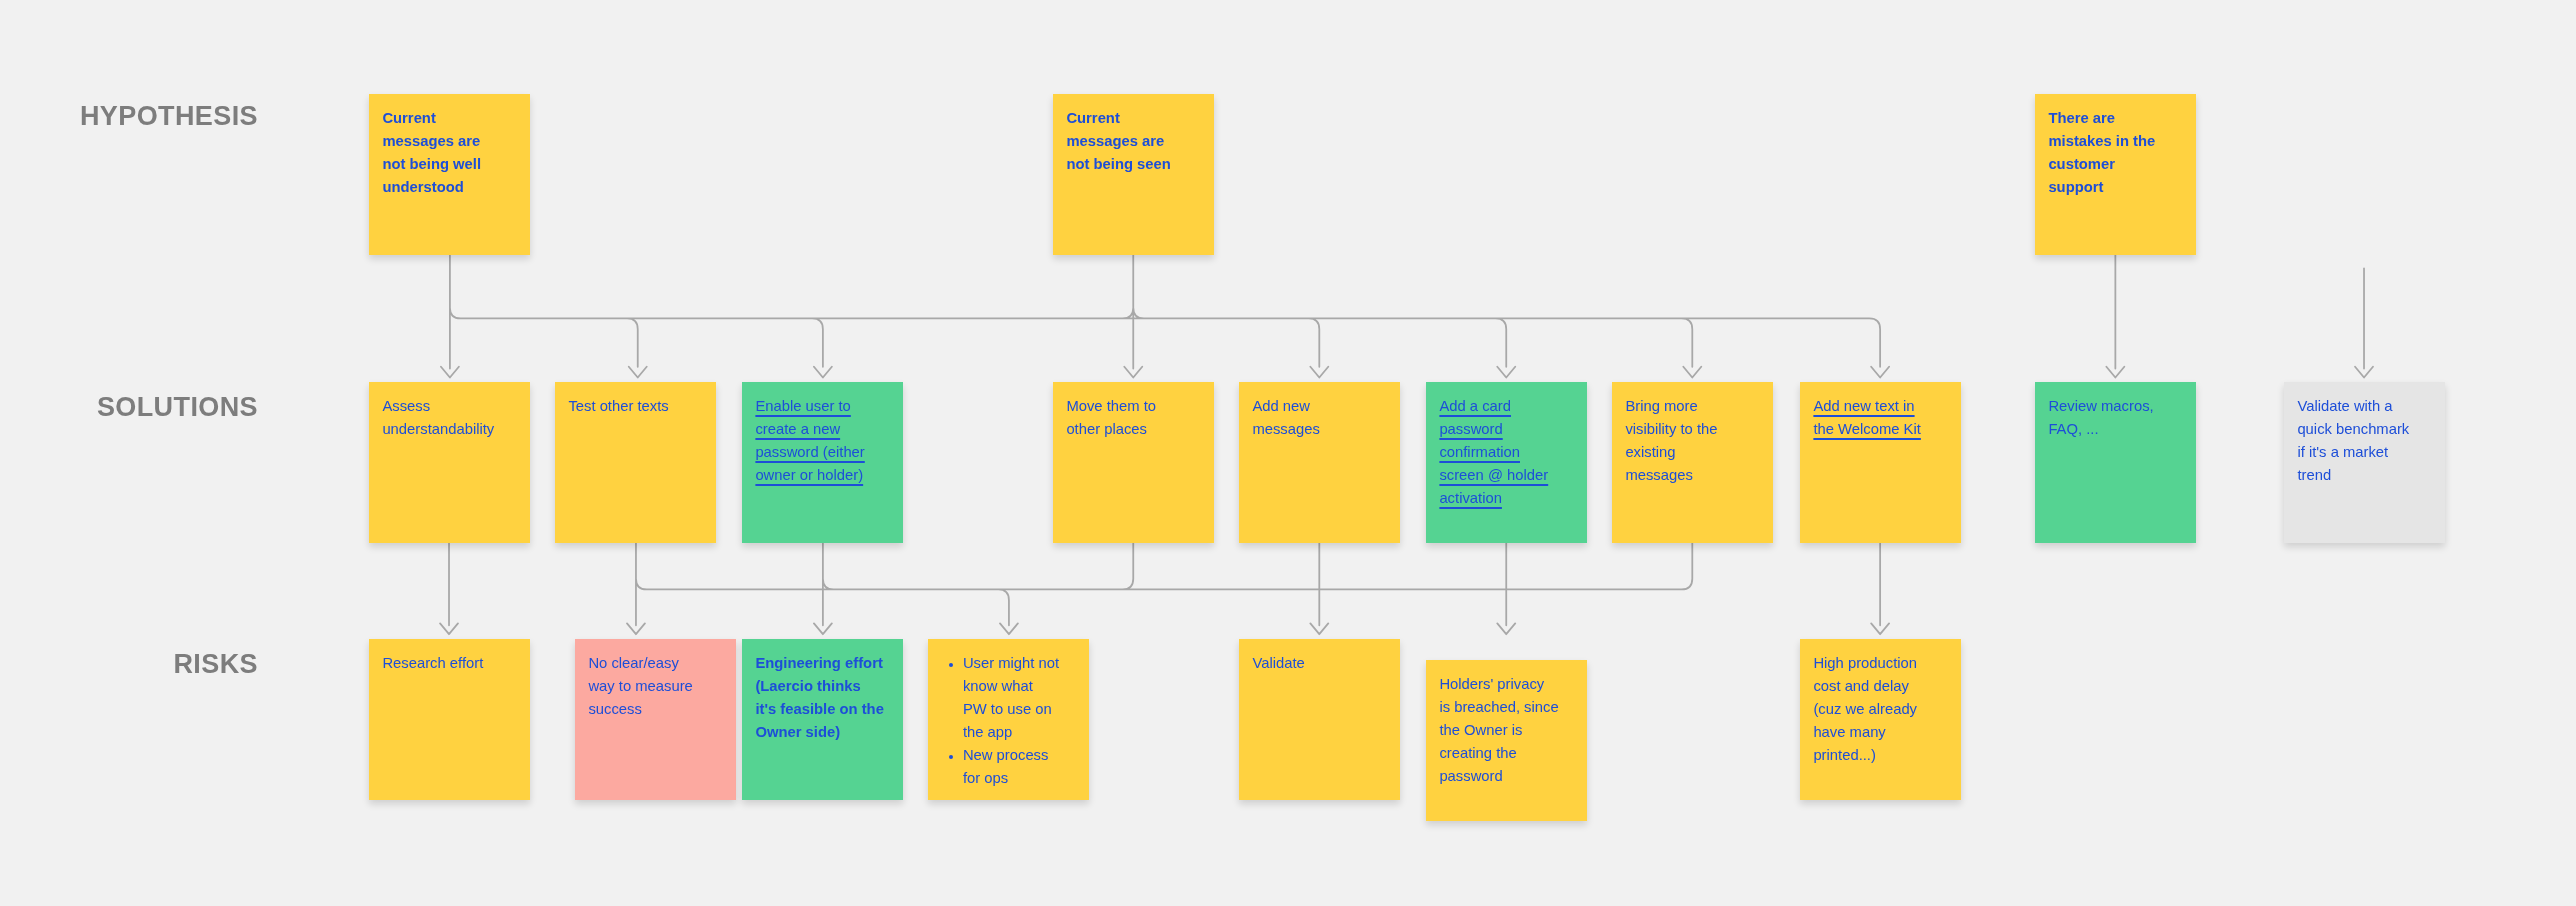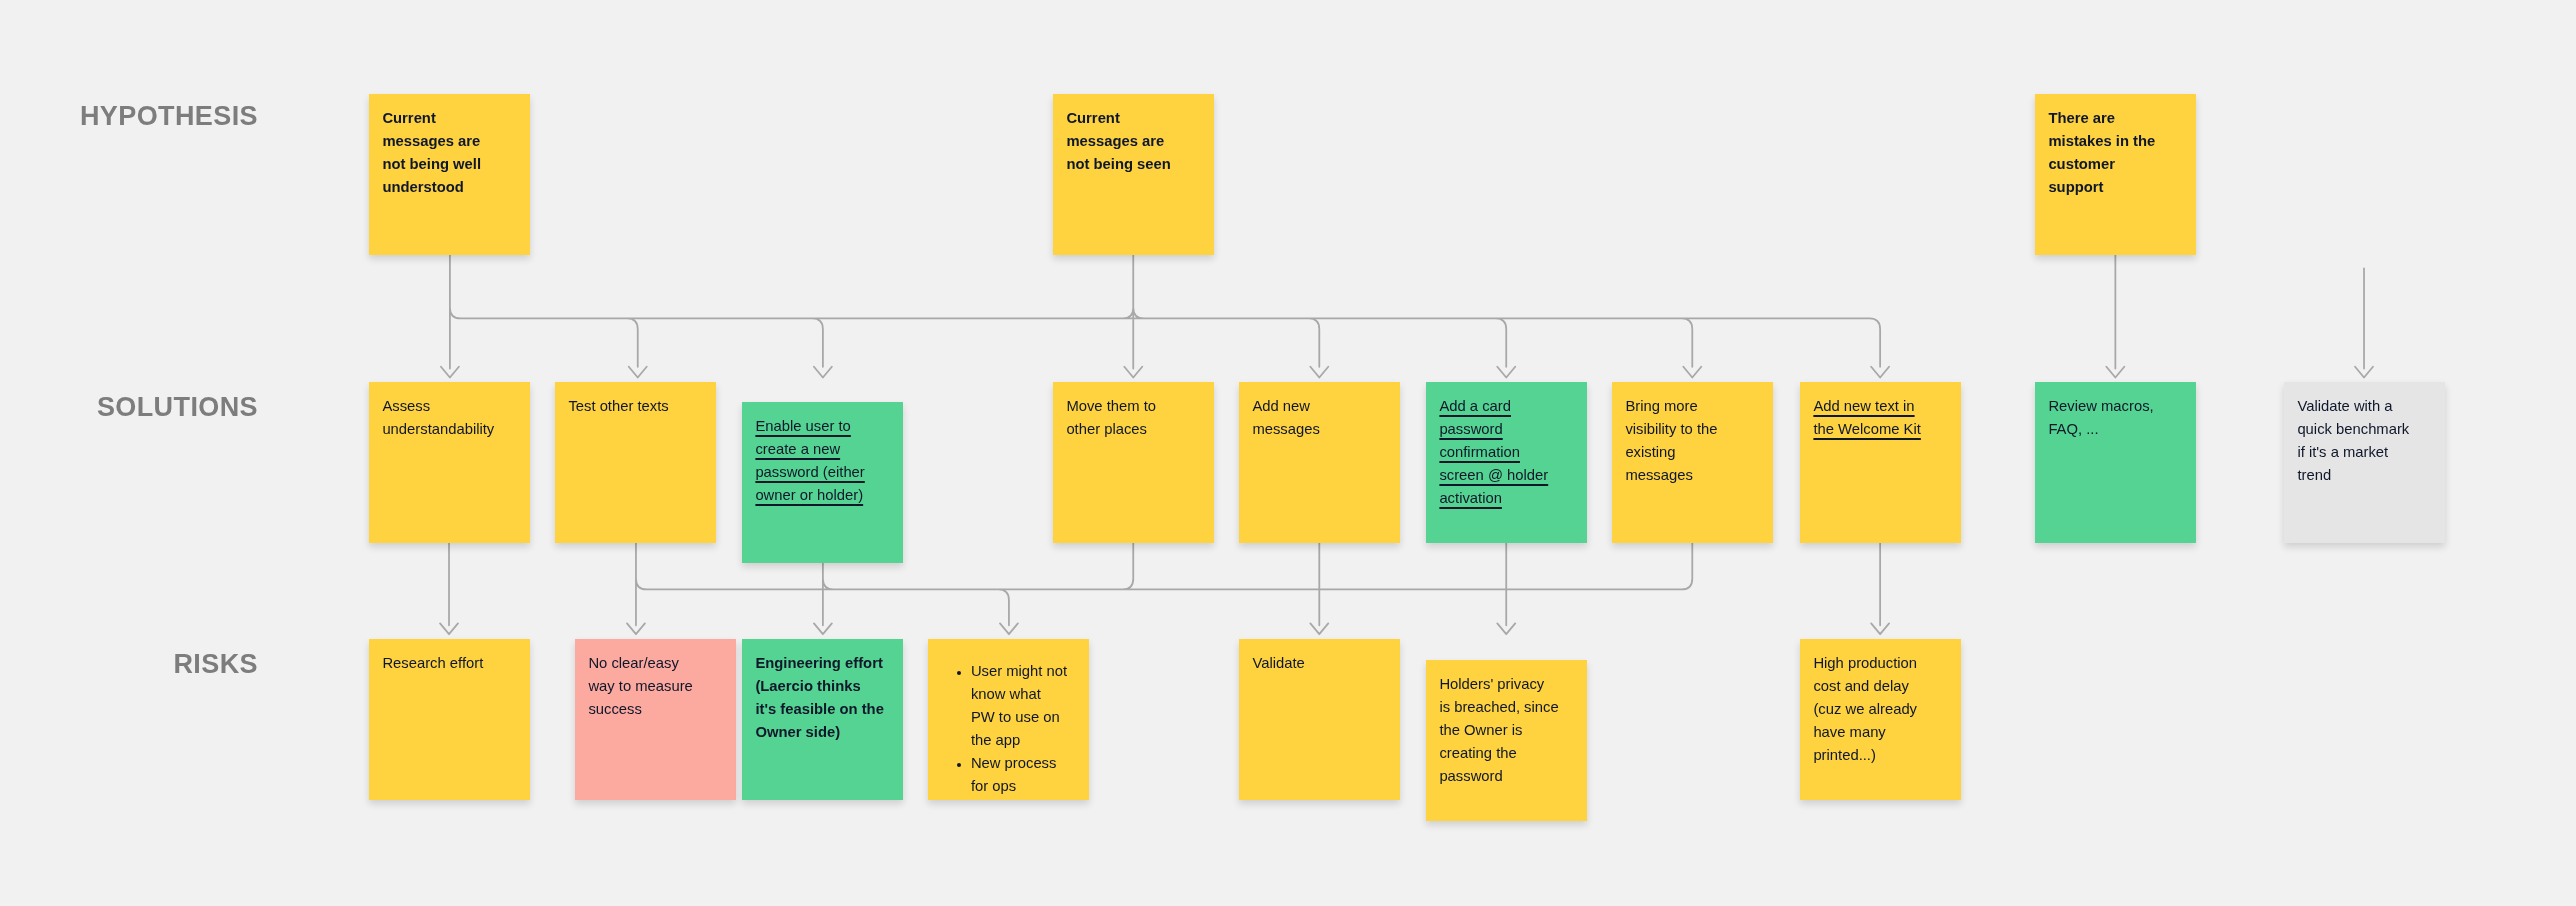--- a/index.html
+++ b/index.html
@@ -23,54 +23,54 @@
   .lbl-hypothesis{top:100px;}
   .lbl-solutions{top:391px;}
   .lbl-risks{top:648px;}
 
   .note{
     position:absolute;
     width:161px;height:161px;
     box-sizing:border-box;
     padding:12.5px 13.4px;
     box-shadow:0 3.6px 7.2px rgba(0,0,0,0.14);
-    color:#0f172a;
+    color:#1d4ed8;
   }
   .note .note-text{
     display:block;
     font-size:14.8px;line-height:23px;
     white-space:pre-line;
   }
   .bold .note-text{font-weight:700;}
   .link .note-text{
     text-decoration:underline;
     text-decoration-thickness:1.8px;
     text-underline-offset:3.6px;
   }
   .yellow{background:#FFD240;}
   .green{background:#55D392;}
   .red{background:#FCA9A0;margin-left:20px;}
   .gray{background:#E5E5E5;}
 
   .note-list{
-    margin:8px;padding-left:21.5px;
+    margin:0;padding-left:21.5px;
     font-size:14.8px;line-height:23px;
   }
   .note-list li{white-space:pre-line;}
   .note-list li::marker{font-size:11.6px;}
 
   
   .n-hyp-understood{left:369px;top:94px;}
   .n-hyp-seen{left:1053px;top:94px;}
   .n-hyp-mistakes{left:2035px;top:94px;}
   .n-hyp-preconceived{left:2284px;top:94px;height:174px;}
 
   .n-sol-assess{left:369px;top:382px;}
   .n-sol-test{left:555px;top:382px;}
-  .n-sol-enable{left:742px;top:402px;}
+  .n-sol-enable{left:742px;top:382px;}
   .n-sol-move{left:1053px;top:382px;}
   .n-sol-addmsg{left:1239px;top:382px;}
   .n-sol-addcard{left:1426px;top:382px;}
   .n-sol-bring{left:1612px;top:382px;}
   .n-sol-welcome{left:1800px;top:382px;}
   .n-sol-macros{left:2035px;top:382px;}
   .n-sol-validate{left:2284px;top:382px;}
 
   .n-risk-research{left:369px;top:639px;}
   .n-risk-measure{left:555px;top:639px;}

